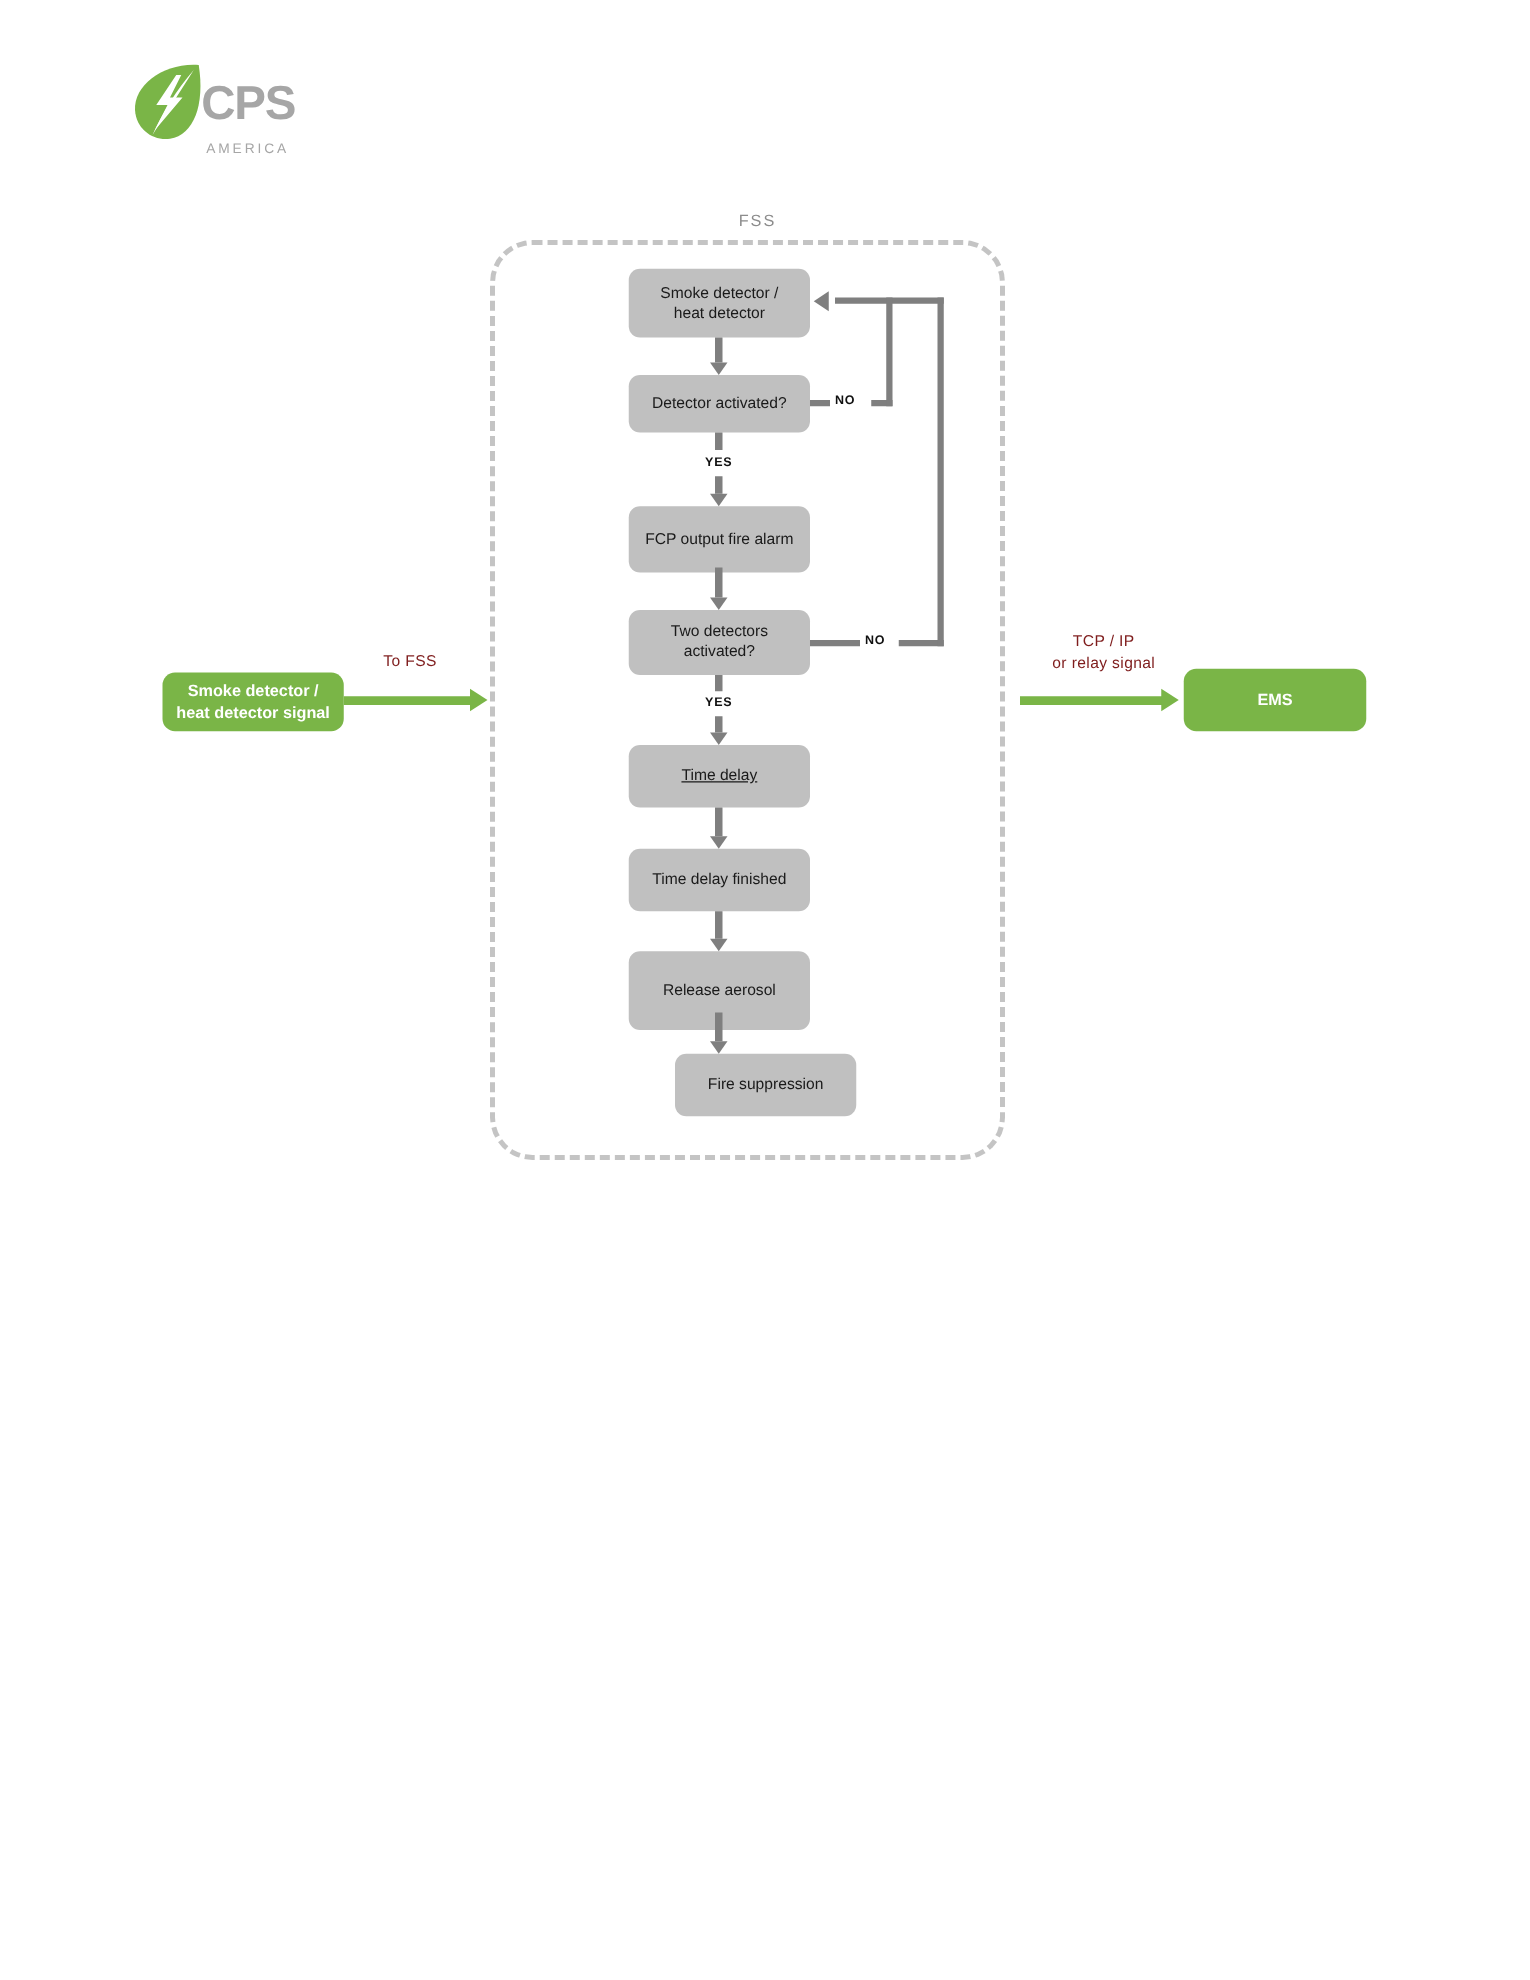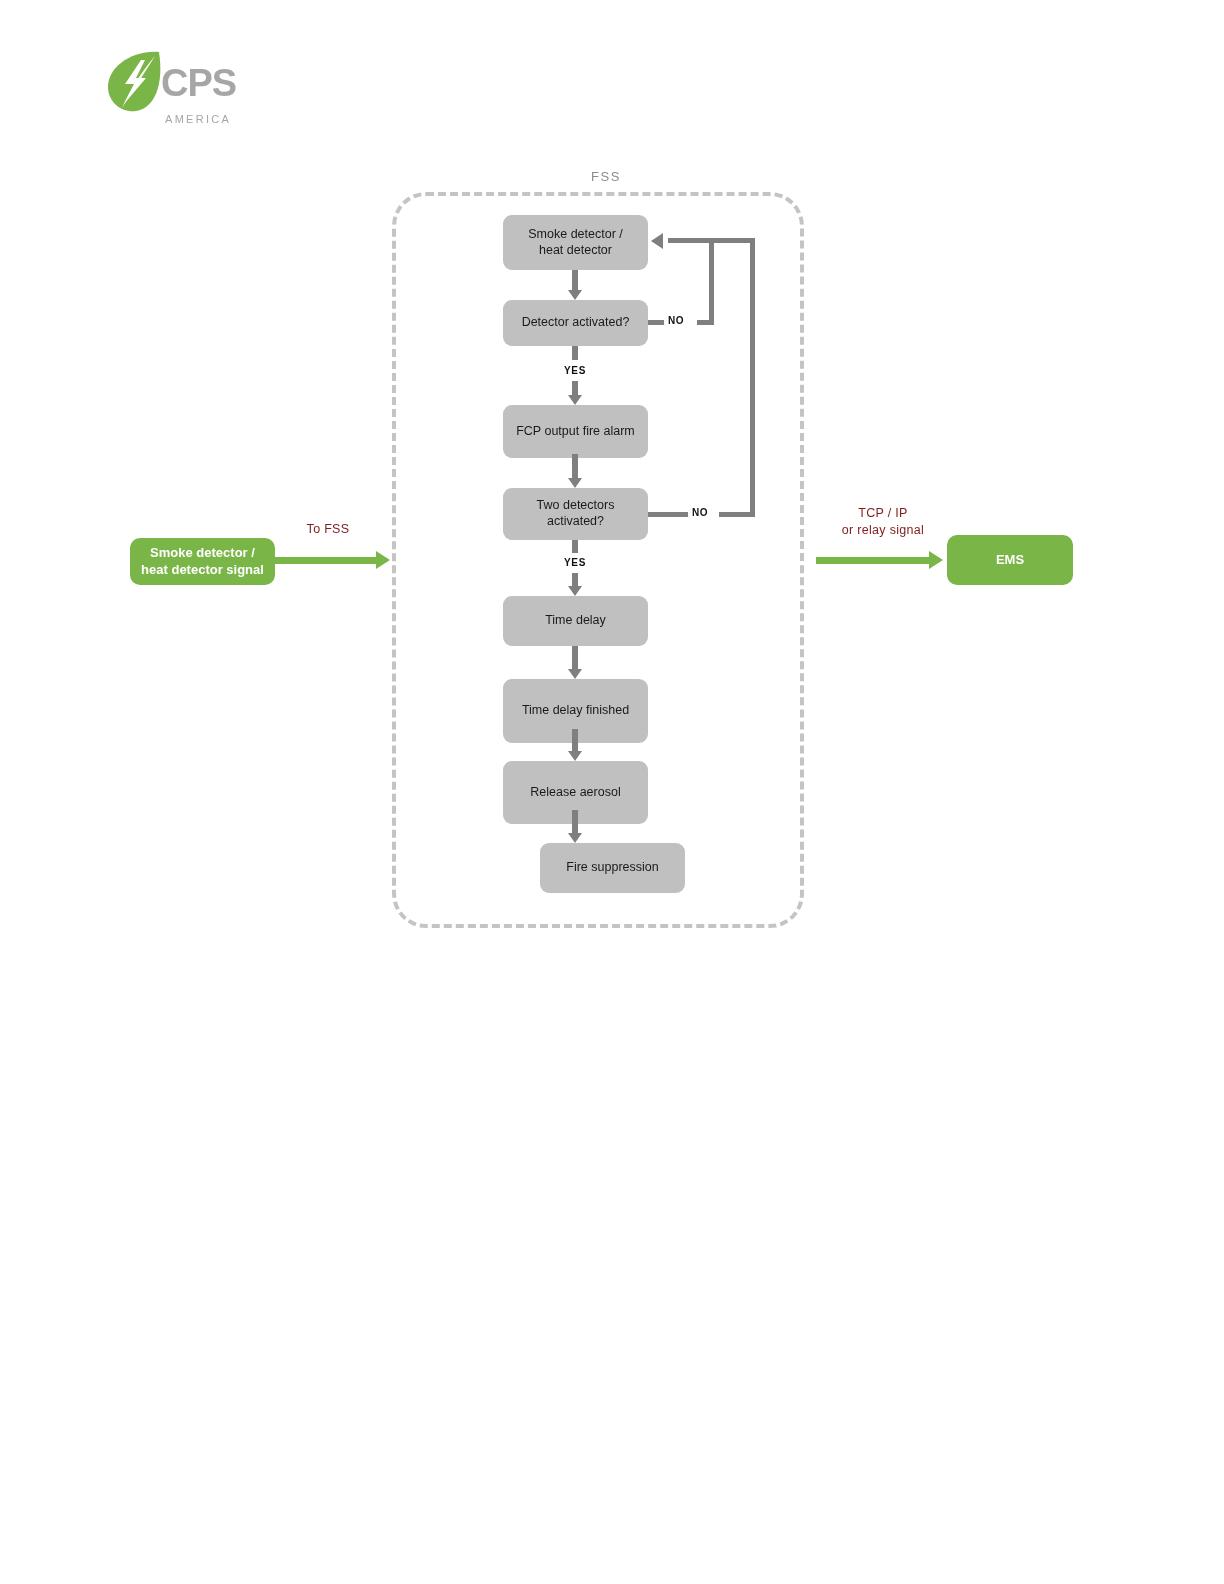--- a/index.html
+++ b/index.html
@@ -210,23 +210,23 @@
   <span style="white-space:pre-line;">Detector activated?</span>
 </div>
 <div class="proc-box" style="top:405px;height:53px;">
   <span style="white-space:pre-line;">FCP output fire alarm</span>
 </div>
 <div class="proc-box" style="top:488px;height:52px;">
   <span style="white-space:pre-line;">Two detectors
 activated?</span>
 </div>
 <div class="proc-box" style="top:596px;height:50px;">
-  <span style="white-space:pre-line;">Time delay</span>
-</div>
-<div class="proc-box" style="top:679px;height:64px;">
+  <span style="white-space:pre-line;text-decoration:underline;">Time delay</span>
+</div>
+<div class="proc-box" style="top:679px;height:50px;">
   <span style="white-space:pre-line;">Time delay finished</span>
 </div>
 <div class="proc-box" style="top:761px;height:63px;">
   <span style="white-space:pre-line;">Release aerosol</span>
 </div>
 <div class="proc-box" style="top:843px;height:50px;margin-left:37px;">
   <span style="white-space:pre-line;">Fire suppression</span>
 </div>
 
 <div class="down-arrow" style="top:270px;height:30px;">
@@ -281,15 +281,15 @@
 heat detector signal</span>
 </div>
 <div class="green-shaft" style="left:275px;top:557px;width:103px;"></div>
 <div class="green-head" style="left:376px;top:551px;"></div>
 <div class="green-caption" style="left: 278px; top: 521px; width: 100px; white-space: pre-line;">To FSS</div>
 
 <div class="green-shaft" style="left:816px;top:557px;width:115px;"></div>
 <div class="green-head" style="left:929px;top:551px;"></div>
 <div class="green-caption" style="left: 823px; top: 505px; width: 120px; white-space: pre-line;">TCP / IP
 or relay signal</div>
-<div class="green-box" style="left:947px;top:535px;width:126px;height:50px;">
+<div class="green-box" style="left:947px;top:535px;width:146px;height:50px;">
   <span>EMS</span>
 </div>
 
 </body></html>

